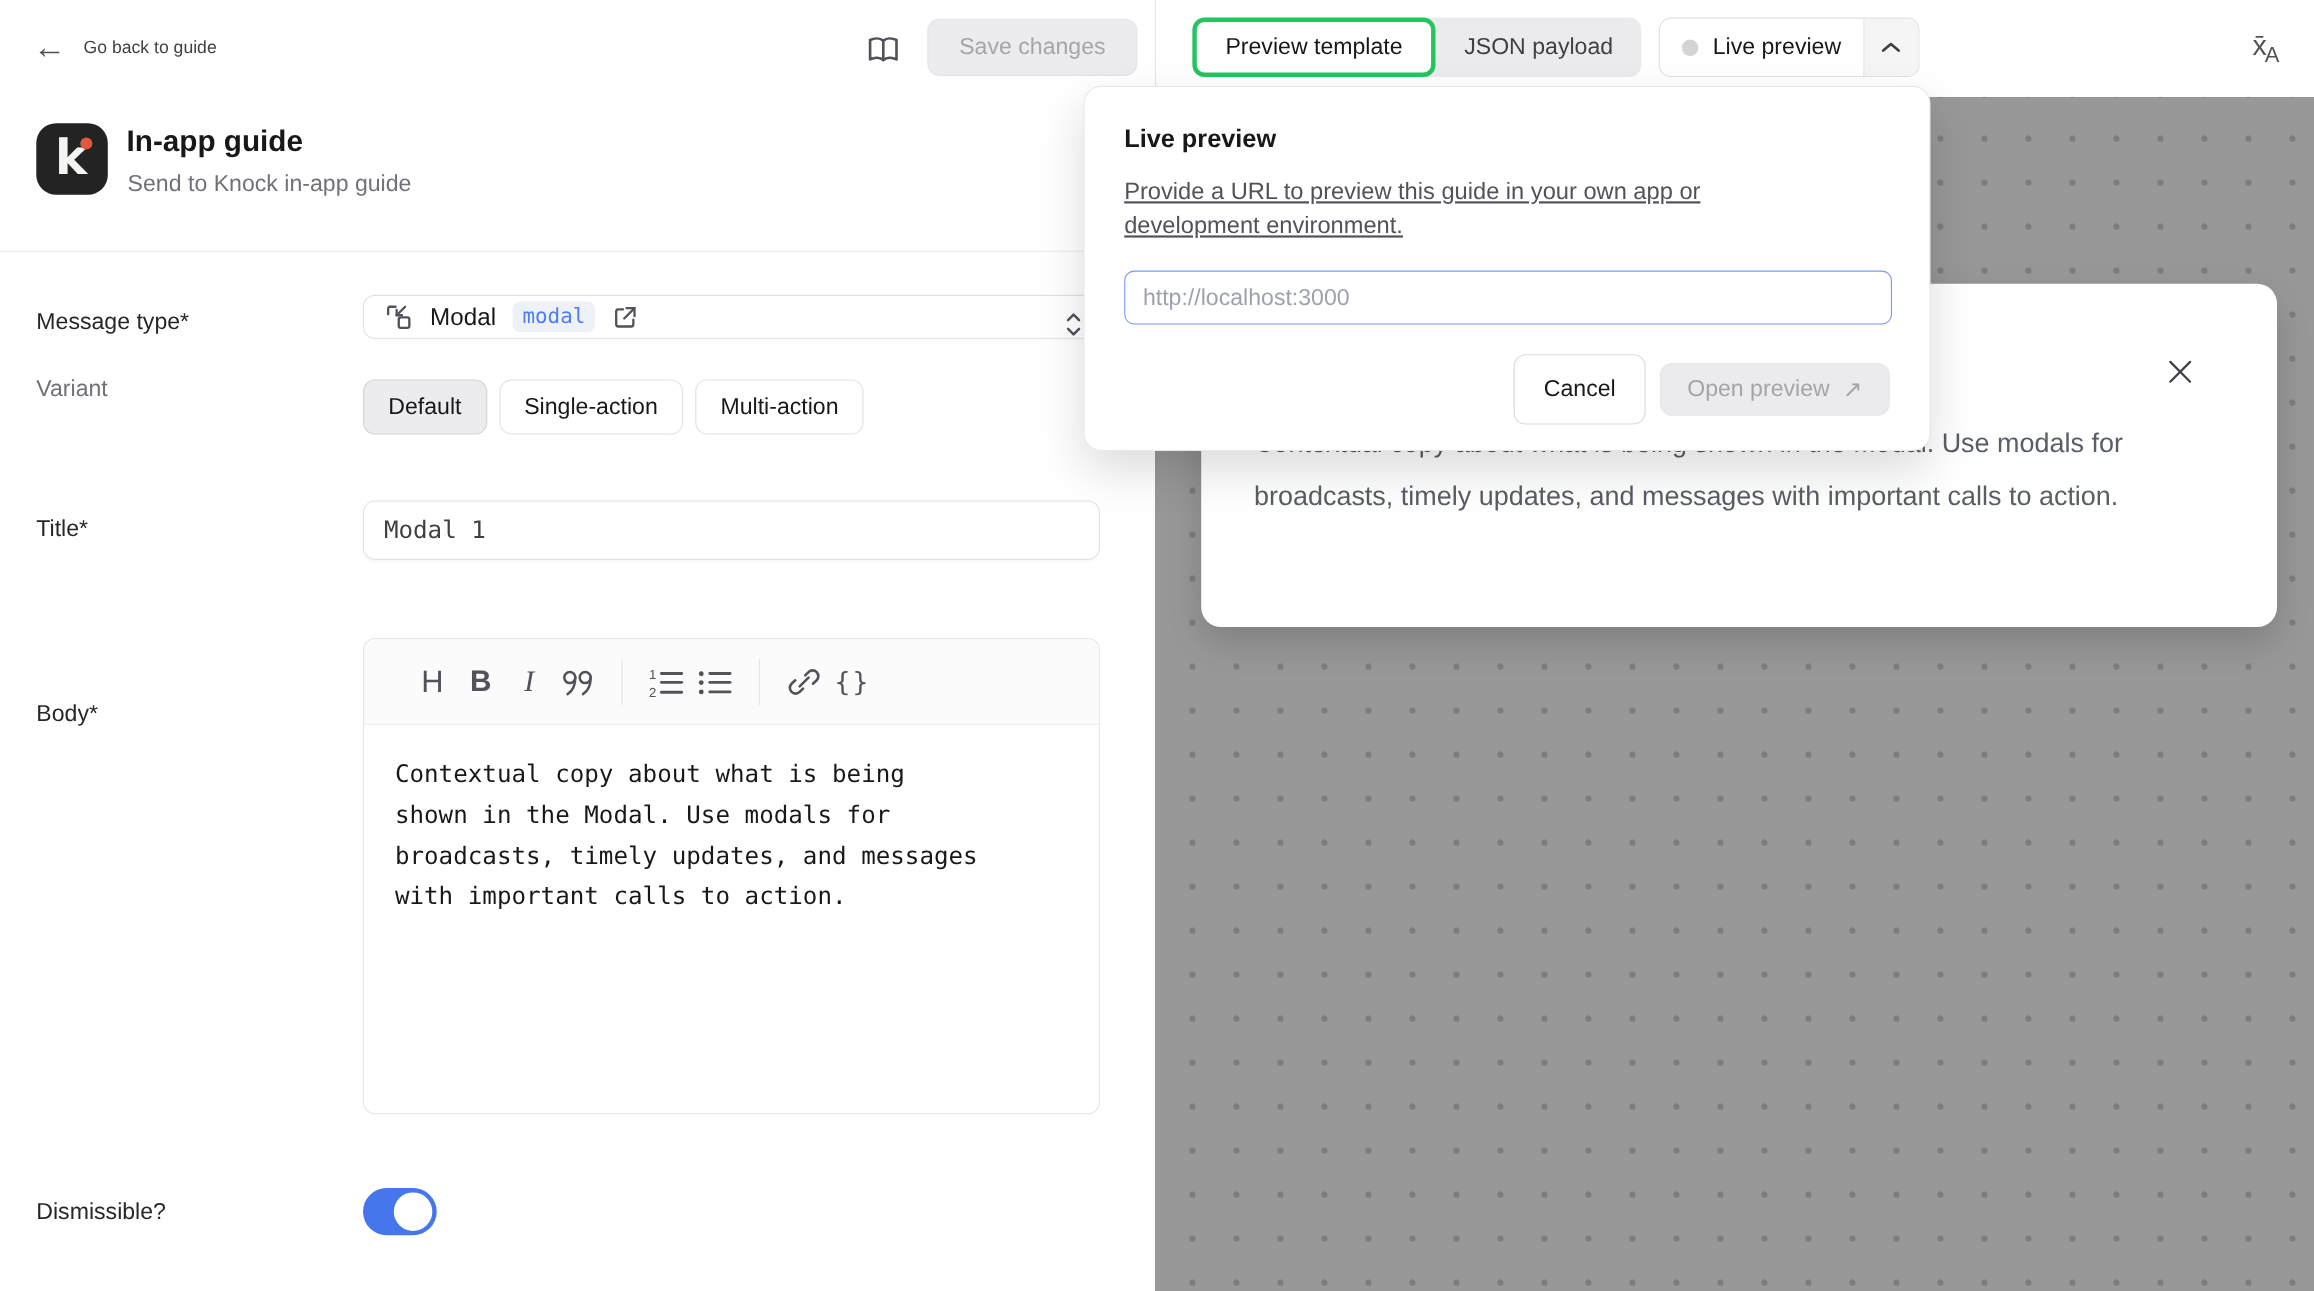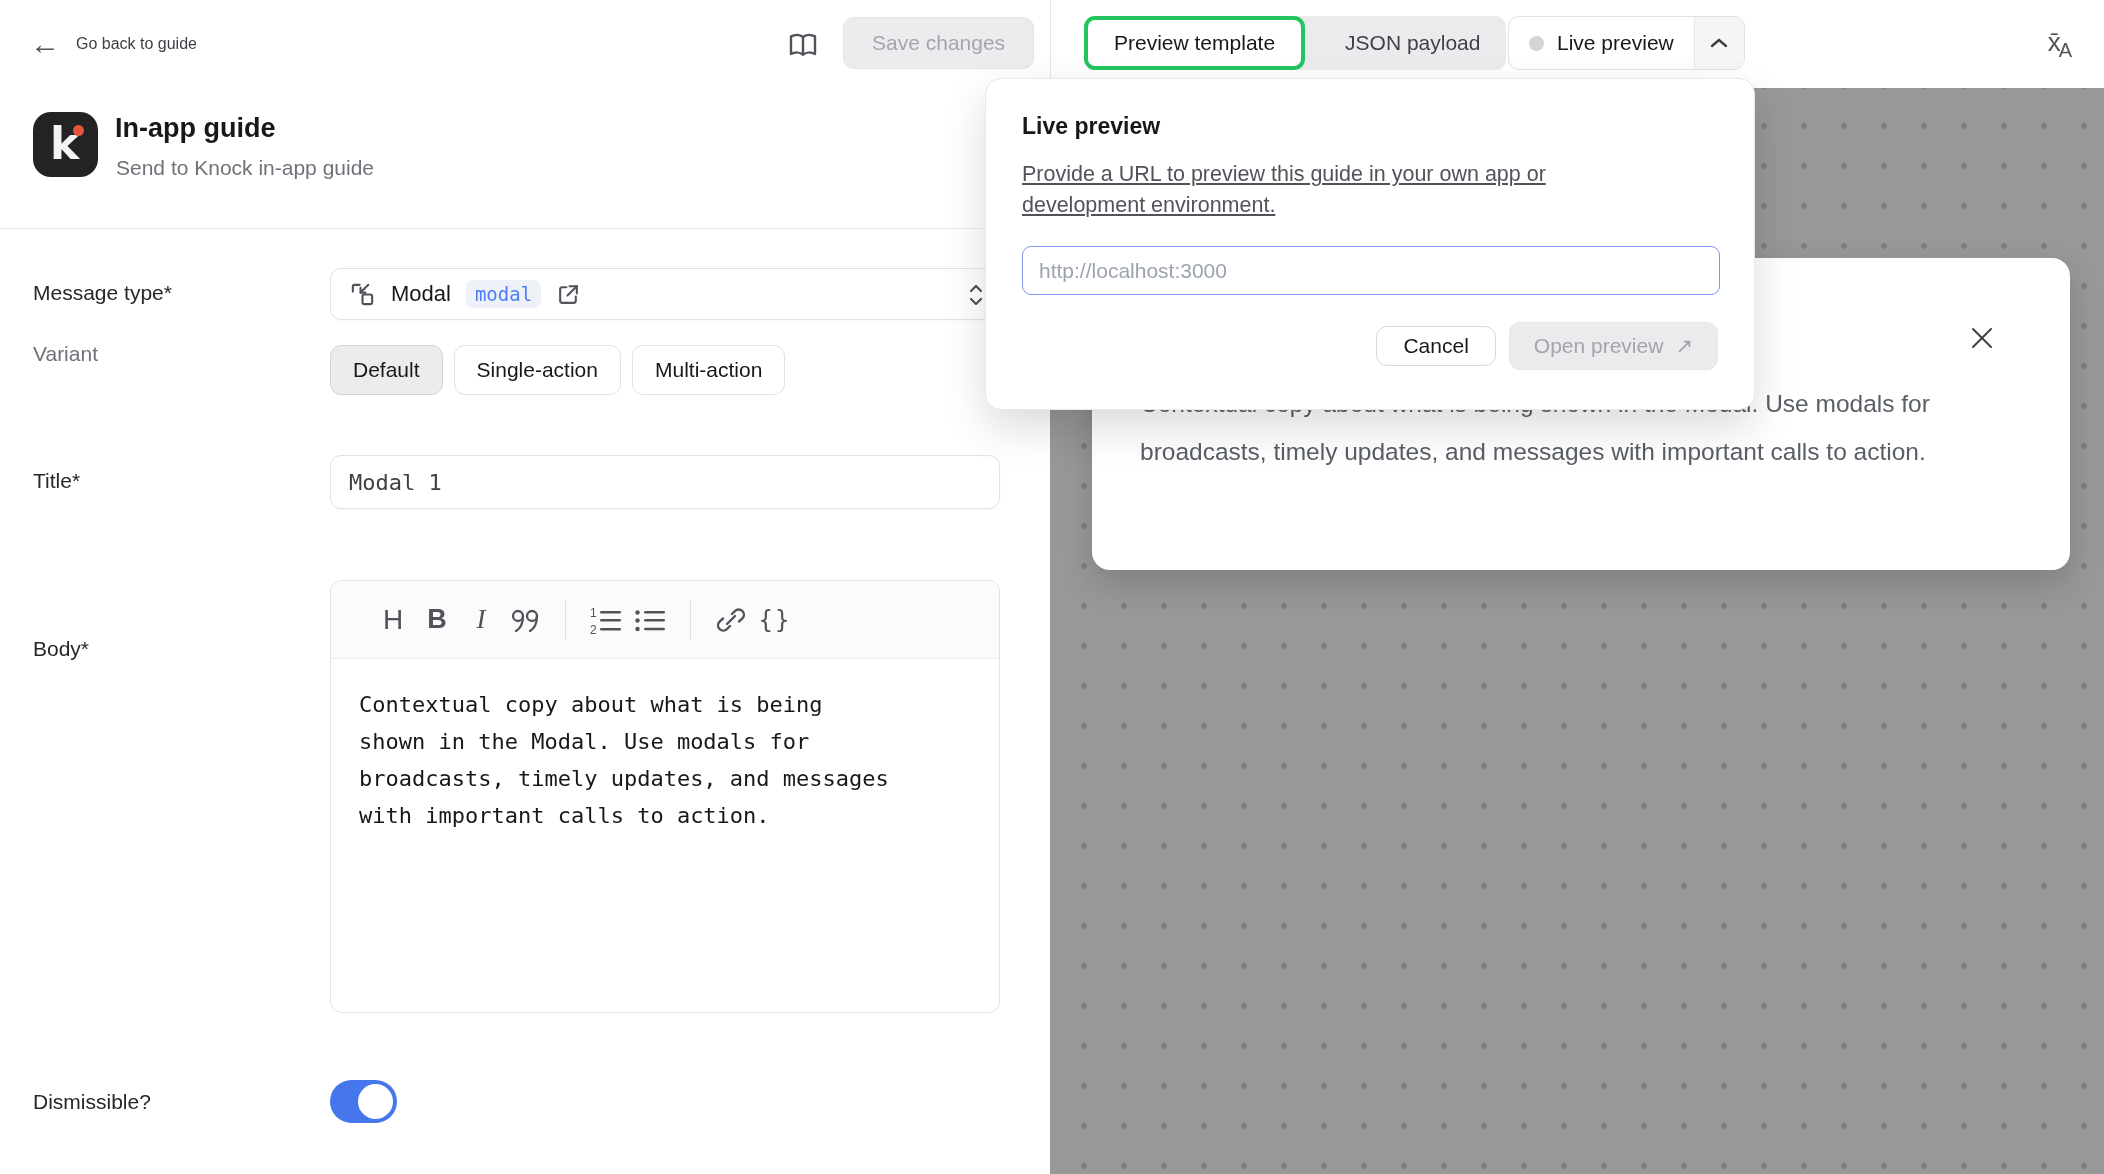--- a/index.html
+++ b/index.html
@@ -17,21 +17,21 @@
   .topbar { position:absolute; left:0; top:0; width:2104px; height:88px; background:#fff; z-index:5; }
   .topbar-divider { position:absolute; left:1050px; top:0; width:1px; height:88px; background:#e4e4e7; }
   .back { position:absolute; left:30px; top:0; height:88px; display:flex; align-items:center; gap:16px; cursor:pointer; }
   .back .arrow { font-size:30px; color:#52525b; line-height:1; }
   .back .back-label { font-size:16px; color:#3f3f46; }
   .book-btn { position:absolute; left:782px; top:24px; width:42px; height:42px; display:flex; align-items:center; justify-content:center; }
   .save-btn { position:absolute; left:843px; top:17px; height:52px; padding:0 28px; background:#ececee; border:1px solid #e4e4e6; border-radius:11px; font-size:21px; color:#a5a5ac; display:flex; align-items:center; }
   .seg { position:absolute; left:1084px; top:16px; height:54px; display:flex; background:#ebebed; border-radius:11px; }
   .seg .tab { height:54px; display:flex; align-items:center; padding:0 26px; font-size:21px; border-radius:11px; }
   .seg .tab.active { background:#fff; border:4px solid #22c55e; color:#18181b; }
-  .seg .tab.inactive { color:#3f3f46;margin-left:14px; }
+  .seg .tab.inactive { color:#3f3f46; }
   .live-pill { position:absolute; left:1508px; top:16px; height:54px; display:flex; align-items:stretch; border:1px solid #e1e1e4; border-radius:11px; background:#fff; overflow:hidden; }
   .live-main { display:flex; align-items:center; gap:13px; padding:0 20px; }
   .live-dot { width:15px; height:15px; border-radius:50%; background:#d4d4d8; }
   .live-label { font-size:21px; color:#18181b; }
   .live-chevron { width:50px; display:flex; align-items:center; justify-content:center; background:#f5f5f6; border-left:1px solid #e7e7ea; }
   .translate-btn { position:absolute; left:2036px; top:22px; width:48px; height:44px; display:flex; align-items:center; justify-content:center; color:#52525b; }
   .translate-glyph { font-size:26px; line-height:1; color:#52525b; }
   .translate-glyph .sub-a { font-size:20px; vertical-align:-6px; margin-left:-2px; }
 
   
@@ -39,21 +39,21 @@
   .app-logo .k { position:absolute; left:17px; top:6px; color:#f4f4f2; font-size:44px; font-weight:bold; font-family:"DejaVu Sans", sans-serif; }
   .app-logo .dot { position:absolute; right:14px; top:13px; width:11px; height:11px; border-radius:50%; background:#e4553d; }
   .page-title { position:absolute; left:115px; top:113px; font-size:27px; font-weight:bold; color:#18181b; }
   .page-subtitle { position:absolute; left:116px; top:156px; font-size:21px; color:#71717a; }
   .header-divider { position:absolute; left:0; top:228px; width:1050px; height:1px; background:#ececee; }
 
   
   .field-label { position:absolute; left:33px; font-size:21px; font-weight:500; color:#27272a; }
   .label-muted { color:#71717a; font-weight:400; }
 
-  .mt-select { position:absolute; left:330px; top:268px; width:670px; height:52px; background:#fff; border:1px solid #e2e2e5; border-radius:11px; display:flex; align-items:center; gap:15px; padding:12px 18px; box-shadow:0 1px 2px rgba(0,0,0,0.03); }
+  .mt-select { position:absolute; left:330px; top:268px; width:670px; height:40px; background:#fff; border:1px solid #e2e2e5; border-radius:11px; display:flex; align-items:center; gap:15px; padding:12px 18px; box-shadow:0 1px 2px rgba(0,0,0,0.03); }
   .mt-select .mt-value { font-size:22px; font-weight:500; color:#18181b; }
   .mt-badge { font-family:"DejaVu Sans Mono", monospace; font-size:19px; color:#4e7cf6; background:#eef1f8; padding:3px 9px; border-radius:7px; }
   .mt-chevrons { position:absolute; right:14px; top:0; height:52px; display:flex; align-items:center; color:#52525b; }
 
   .variant-group { position:absolute; left:330px; top:345px; display:flex; gap:11px; }
   .variant-btn { height:50px; padding:0 22px; border-radius:11px; font-size:21px; color:#18181b; display:flex; align-items:center; background:#fff; border:1px solid #e2e2e5; }
   .variant-btn.selected { background:#ececee; border:1px solid #d4d4d8; }
 
   .title-input { position:absolute; left:330px; top:455px; width:670px; height:54px; background:#fff; border:1px solid #e2e2e5; border-radius:11px; display:flex; align-items:center; padding:0 18px; font-family:"DejaVu Sans Mono", monospace; font-size:22px; color:#404040; box-shadow:0 1px 2px rgba(0,0,0,0.03); }
 
@@ -81,21 +81,21 @@
   .preview-close { position:absolute; right:70px; top:62px; width:36px; height:36px; display:flex; align-items:center; justify-content:center; color:#3f3f46; }
   .preview-body { position:absolute; left:48px; top:122px; width:800px; font-size:24.5px; line-height:48px; color:#595e66; }
 
   
   .popover { position:absolute; left:985px; top:78px; width:770px; height:332px; background:#fff; border:1px solid #e8e8ea; border-radius:16px; box-shadow:0 18px 44px rgba(0,0,0,0.14); z-index:20; padding:34px 36px 0 36px; }
   .popover-title { font-size:23px; font-weight:bold; color:#18181b; }
   .popover-desc { margin-top:19px; font-size:21.5px; line-height:31px; color:#52525b; width:648px;text-decoration:underline; }
   .popover-input { margin-top:25px; width:698px; height:49px; border:1.5px solid #7d97f3; border-radius:9px; padding:0 16px; font-size:21px; font-family:"Liberation Sans", sans-serif; color:#18181b; outline:none; background:#fff; }
   .popover-input::placeholder { color:#9ca3af; }
   .btn-row { display:flex; justify-content:flex-end; align-items:center; gap:13px; margin-top:27px; }
-  .cancel-btn { height:40px; padding:0 26px; background:#fff; border:1px solid #d9d9dd; border-radius:11px; font-size:21px; font-weight:500; color:#18181b; display:flex; align-items:center; }
+  .cancel-btn { height:64px; padding:0 26px; background:#fff; border:1px solid #d9d9dd; border-radius:11px; font-size:21px; font-weight:500; color:#18181b; display:flex; align-items:center; }
   .open-btn { height:48px; padding:0 24px; background:#ebebee; border:1px solid #e6e6e9; border-radius:11px; font-size:21px; color:#a4a4ab; display:flex; align-items:center; gap:12px; }
   .open-btn .up-right { font-size:21px; }
 </style>
 </head>
 <body>
 
 <div class="topbar">
   <div class="back">
     <span class="arrow">←</span>
     <span class="back-label">Go back to guide</span>

